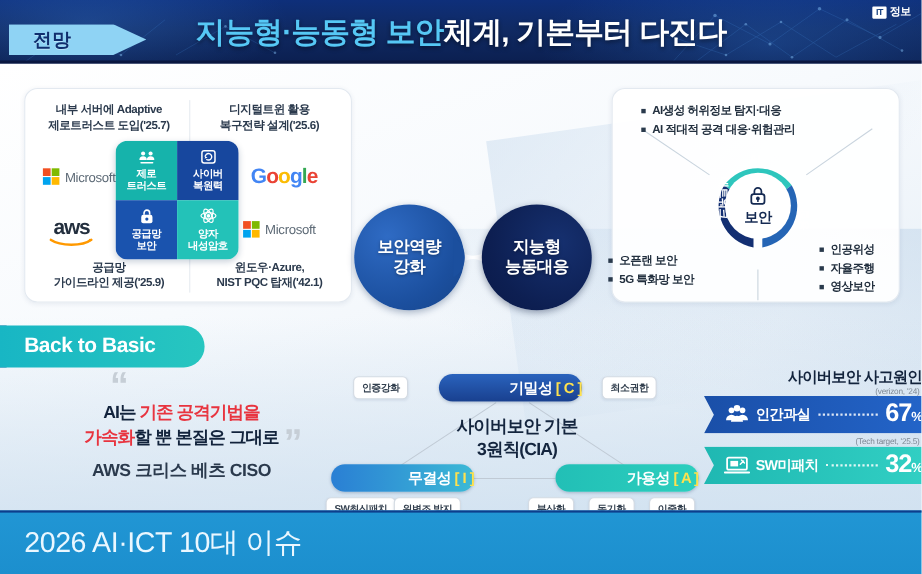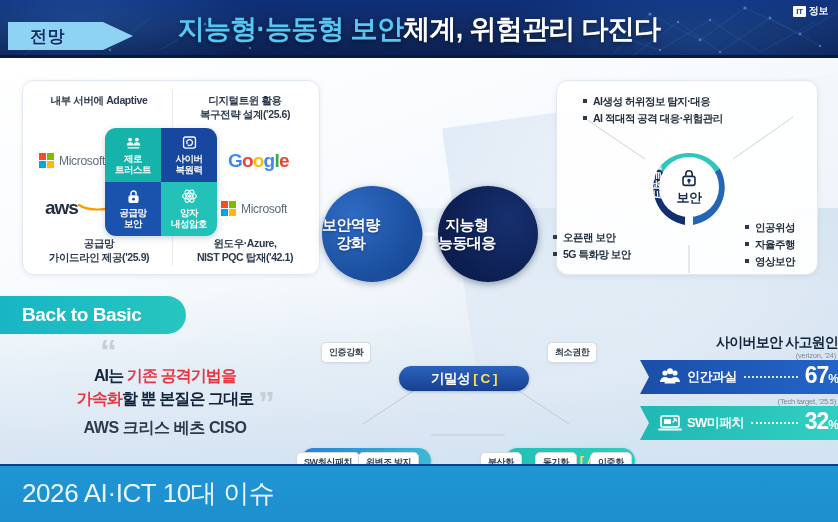--- a/index.html
+++ b/index.html
@@ -106,21 +106,21 @@
   .v-ms-br { left:198px; top:120px; }
 
   .ms-sq { width:15px; height:15px; display:grid; grid-template-columns:7px 7px; grid-template-rows:7px 7px; gap:1px; }
   .ms-sq i { display:block; }
   .ms-sq i:nth-child(1){background:#f25022;}
   .ms-sq i:nth-child(2){background:#7fba00;}
   .ms-sq i:nth-child(3){background:#00a4ef;}
   .ms-sq i:nth-child(4){background:#ffb900;}
   .ms-txt { font-size:12px; color:#5d6a76; letter-spacing:-.3px; }
 
-  .aws-wrap { display:flex; flex-direction:row; align-items:center; }
+  .aws-wrap { display:flex; flex-direction:column; align-items:center; }
   .aws-txt { font-size:19px; font-weight:bold; color:#232f3e; letter-spacing:-1px; line-height:18px; }
   .aws-arc { width:40px; height:9px; margin-top:-1px; }
 
   .goog { font-size:19px; font-weight:bold; letter-spacing:-.8px; line-height:20px; }
   .goog .g1{color:#4285f4;} .goog .g2{color:#ea4335;} .goog .g3{color:#fbbc05;}
   .goog .g4{color:#4285f4;} .goog .g5{color:#34a853;} .goog .g6{color:#ea4335;}
 
   
   .quad {
     position:absolute; left:82px; top:47px; width:112px; height:108px;
@@ -135,21 +135,21 @@
   .q-teal { background:#16b3ab; }
   .q-navy { background:#17479e; }
   .q-navy2 { background:#1a53ae; }
   .q-teal2 { background:#23c2b8; }
   .qicon { width:17px; height:16px; }
 
   
   .infinity { position:absolute; left:316px; top:128px; width:228px; height:96px; }
   .inf-lobe {
     position:absolute; top:0; width:100px; height:96px; border-radius:50%;
-    display:flex; align-items:center; text-align:center;
+    display:flex; align-items:center; justify-content:center; text-align:center;
     color:#fff; font-size:15px; font-weight:bold; line-height:18px; letter-spacing:-.6px;
     text-shadow:0 1px 3px rgba(0,0,0,.35);
   }
   .inf-left {
     left:6px;
     background:radial-gradient(circle at 30% 30%,#2f6bc4,#1b4f9e 65%,#174489);
     box-shadow:0 2px 7px rgba(20,50,95,.35);
   }
   .inf-right {
     right:6px;
@@ -207,24 +207,23 @@
   .quote-text .hl { color:#e8343f;margin-top:43px; }
   .quote-attr {
     position:absolute; left:0; top:74px; width:270px; text-align:center;
     font-size:16px; font-weight:bold; color:#2b3a4d; letter-spacing:-.4px;
   }
 
   
   .cia { position:absolute; left:305px; top:44px; width:330px; height:118px; }
   .cia-tri { position:absolute; inset:0; }
   .pill {
-    position:absolute; display:flex; align-items:center; justify-content:center;
+    position:absolute; display:flex; align-items:center; justify-content:flex-end;
     border-radius:14px; color:#fff; font-size:13.5px; font-weight:bold; letter-spacing:-.5px;
     box-shadow:0 1px 3px rgba(30,60,100,.30);
-    margin-top:26px;
   }
   .pill .brk { color:#ffe14d; }
   .pill-c { left:94px; top:0px; width:130px; height:25px;
     background:linear-gradient(180deg,#2a63bd,#19408f); }
   .pill-i { left:-4px; top:82px; width:130px; height:25px;
     background:linear-gradient(90deg,#2a7fd4,#3cb9d6); }
   .pill-a { left:200px; top:82px; width:130px; height:25px;
     background:linear-gradient(90deg,#22bfb6,#2ccfbe); }
 
   .cia-title {
@@ -309,21 +308,21 @@
         <circle cx="205" cy="24" r="1.2"></circle>
           <circle cx="250" cy="48" r="1.2"></circle>
       </g>
     </svg>
 
     <div class="badge-jeonmang">
       <span>전망</span>
     </div>
 
     <div class="hdr-title">
-      <span class="t1">지능형·능동형 보안</span><span class="t2">체계, 위험관리 다진다</span>
+      <span class="t1">지능형·능동형 보안</span><span class="t2">체계, 기본부터 다진다</span>
     </div>
 
     <div class="brand-logo">
       <span class="bl-mark">IT</span>
       <span class="bl-text">정보</span>
     </div>
 
     <div class="hdr-bottomline"></div>
   </div>
 
@@ -332,20 +331,21 @@
     <div class="canvas-tex2"></div>
     <div class="canvas-tex3"></div>
 
     <div class="top-row">
 
       <div class="panel panel-left">
         <div class="pl-divider"></div>
 
         <div class="pl-cap pl-cap-tl">
           <div>내부 서버에 Adaptive</div>
+          <div>제로트러스트 도입('25.7)</div>
         </div>
         <div class="pl-cap pl-cap-tr">
           <div>디지털트윈 활용</div>
           <div>복구전략 설계('25.6)</div>
         </div>
         <div class="pl-cap pl-cap-bl">
           <div>공급망</div>
           <div>가이드라인 제공('25.9)</div>
         </div>
         <div class="pl-cap pl-cap-br">
@@ -528,20 +528,24 @@
         <div class="pill pill-c">
           <span>기밀성</span>&nbsp;<span class="brk">[ C ]</span>
         </div>
         <div class="pill pill-i">
           <span>무결성</span>&nbsp;<span class="brk">[ I ]</span>
         </div>
         <div class="pill pill-a">
           <span>가용성</span>&nbsp;<span class="brk">[ A ]</span>
         </div>
 
+        <div class="cia-title">
+          <div>사이버보안 기본</div>
+          <div>3원칙(CIA)</div>
+        </div>
 
         <div class="tag tag-auth">인증강화</div>
         <div class="tag tag-least">최소권한</div>
         <div class="tag tag-patch">SW최신패치</div>
         <div class="tag tag-forge">위변조 방지</div>
         <div class="tag tag-dist">분산화</div>
         <div class="tag tag-sync">동기화</div>
         <div class="tag tag-dual">이중화</div>
       </div>
 

